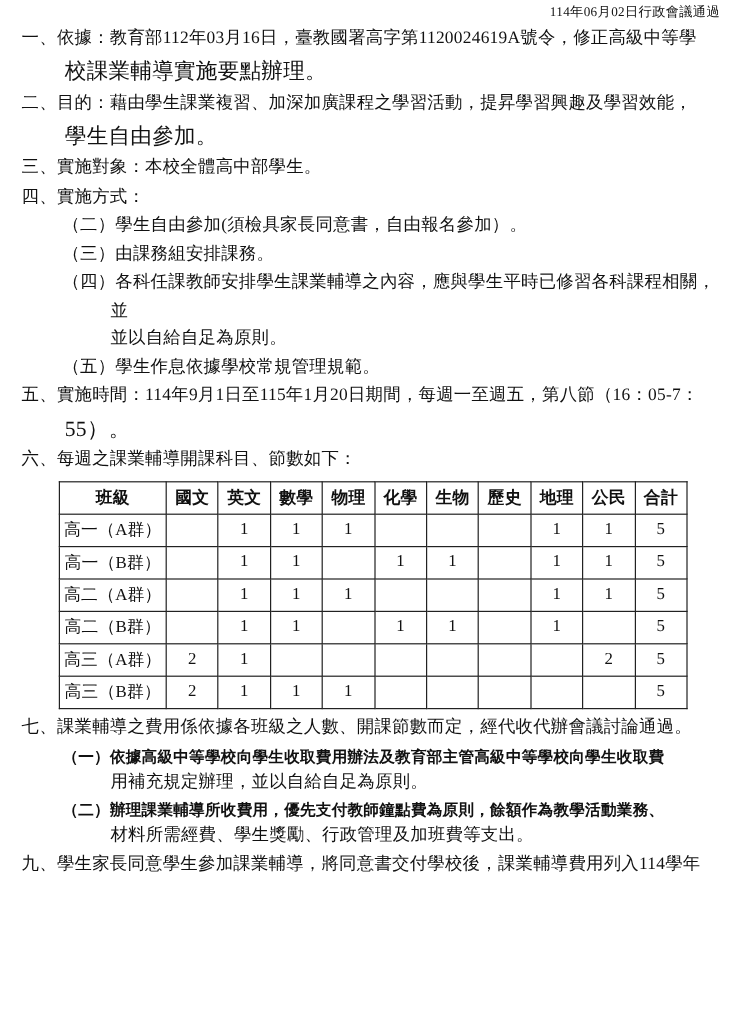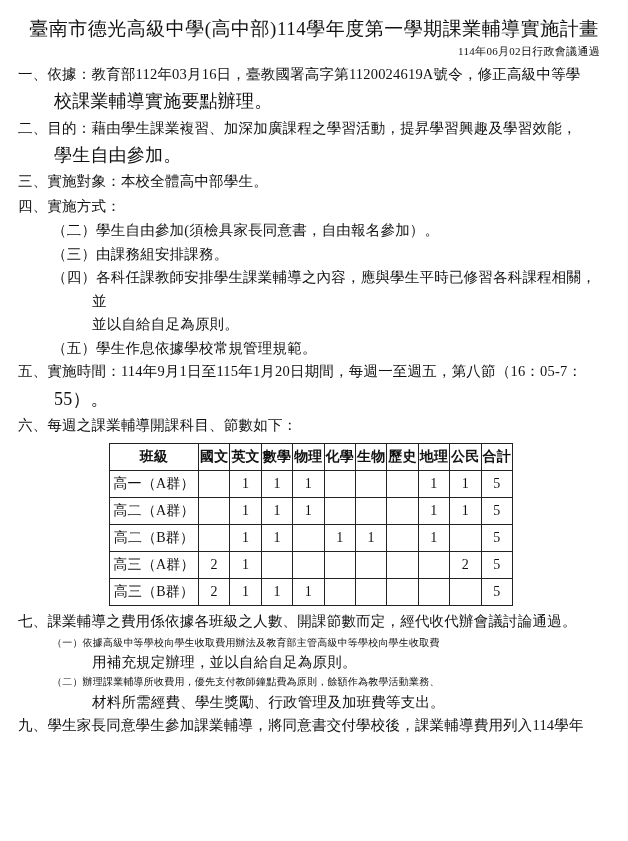--- a/index.html
+++ b/index.html
@@ -52,45 +52,46 @@
   }
   .sub {
     font-size: 14.5px;
     line-height: 1.62;
     margin: 0;
     padding-left: 74px;
     text-indent: -40px;
     letter-spacing: 0.2px;
   }
   .sub2 {
-    font-size: 10px;
+    font-size: 13px;
     line-height: 1.62;
     margin: 0;
     padding-left: 70px;
     text-indent: -36px;
     letter-spacing: 0.2px;
+    font-weight: bold;
   }
   .cont {
     font-size: 18px;
     line-height: 1.62;
     margin: 0;
     padding-left: 36px;
     letter-spacing: 0.2px;
   }
   .cont-deep {
     font-size: 14.5px;
     line-height: 1.62;
     margin: 0;
     padding-left: 74px;
     letter-spacing: 0.2px;
   }
   table.course-table {
     border-collapse: collapse;
     margin: 6px auto 4px auto;
-    width: 404px;
+    width: 524px;
     table-layout: fixed;
   }
   table.course-table th,
   table.course-table td {
     border: 1px solid #222222;
     height: 26px;
     text-align: center;
     font-size: 14px;
     font-family: "Liberation Serif", "DejaVu Serif", serif;
     padding: 0;
@@ -102,21 +103,20 @@
   }
   .tail {
     margin-top: 4px;
   }
 </style>
 </head>
 <body>
 
 <div class="page">
 
-  <div class="doc-title">臺南市德光高級中學(高中部)114學年度第一學期課業輔導實施計畫</div>
 
   <div class="approval-line">114年06月02日行政會議通過</div>
 
   <div class="body-wrap">
 
     <div class="clause hang">一、依據：教育部112年03月16日，臺教國署高字第1120024619A號令，修正高級中等學</div>
     <div class="cont">校課業輔導實施要點辦理。</div>
 
     <div class="clause hang">二、目的：藉由學生課業複習、加深加廣課程之學習活動，提昇學習興趣及學習效能，</div>
     <div class="cont">學生自由參加。</div>
@@ -160,20 +160,33 @@
           <td>1</td>
           <td>1</td>
           <td></td>
           <td></td>
           <td></td>
           <td>1</td>
           <td>1</td>
           <td>5</td>
         </tr>
         <tr>
+          <td>高一（B群）</td>
+          <td></td>
+          <td>1</td>
+          <td>1</td>
+          <td></td>
+          <td>1</td>
+          <td>1</td>
+          <td></td>
+          <td>1</td>
+          <td>1</td>
+          <td>5</td>
+        </tr>
+        <tr>
           <td>高二（A群）</td>
           <td></td>
           <td>1</td>
           <td>1</td>
           <td>1</td>
           <td></td>
           <td></td>
           <td></td>
           <td>1</td>
           <td>1</td>

